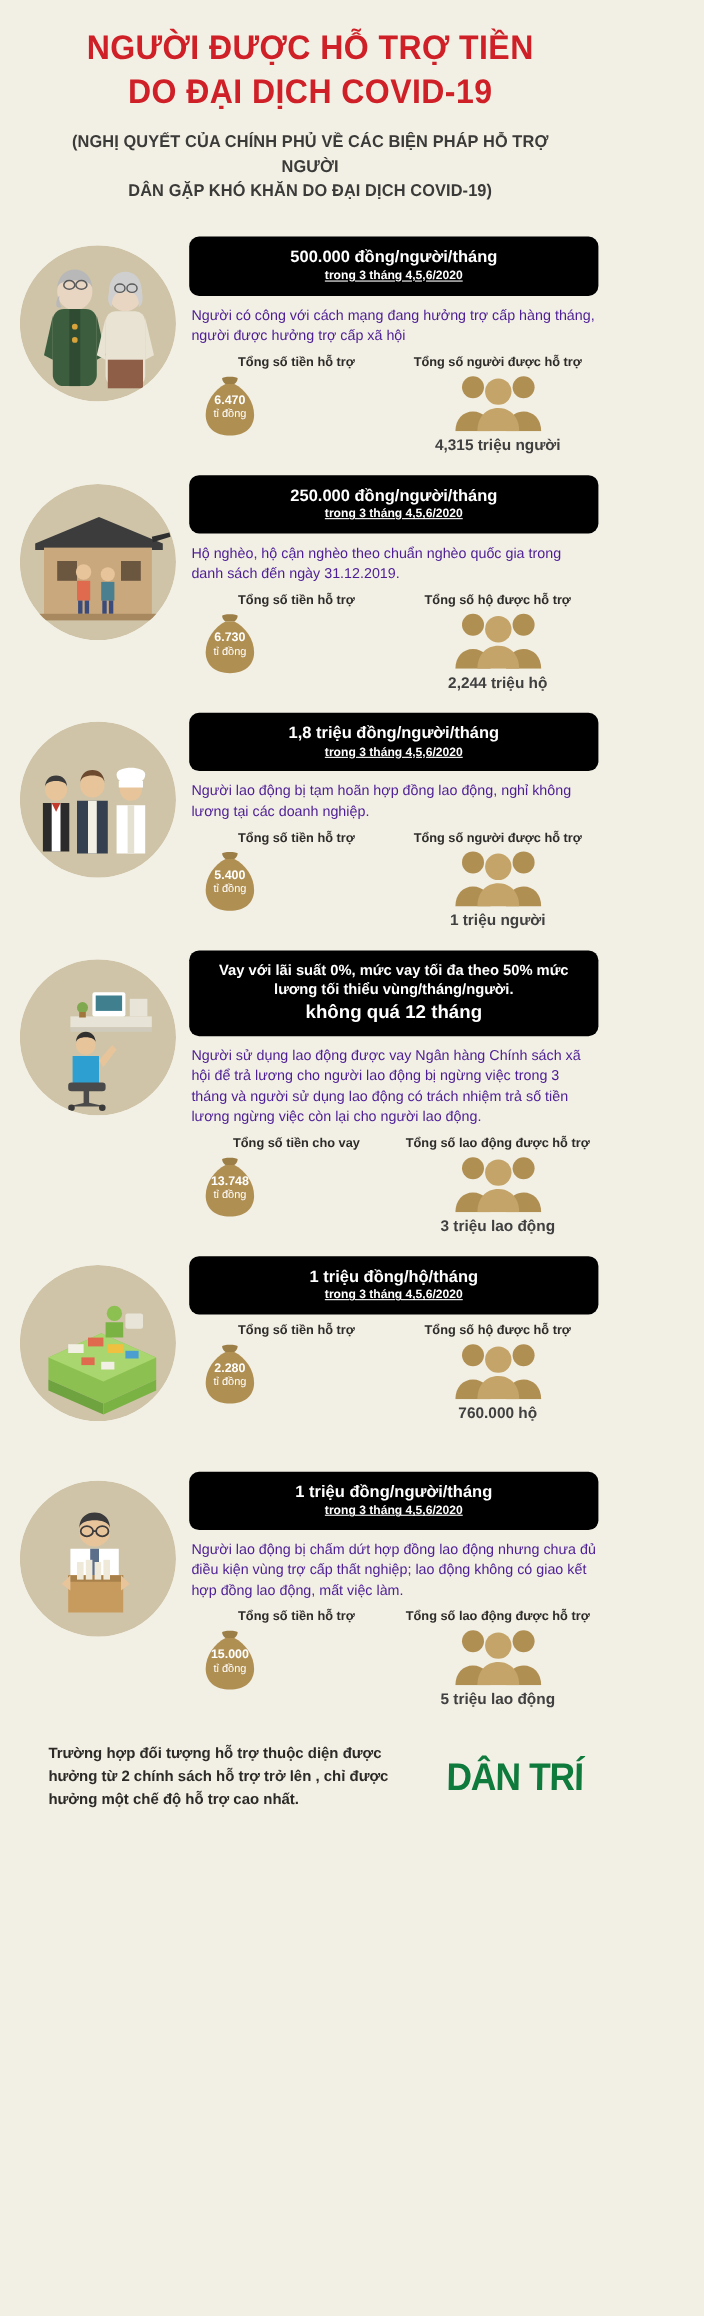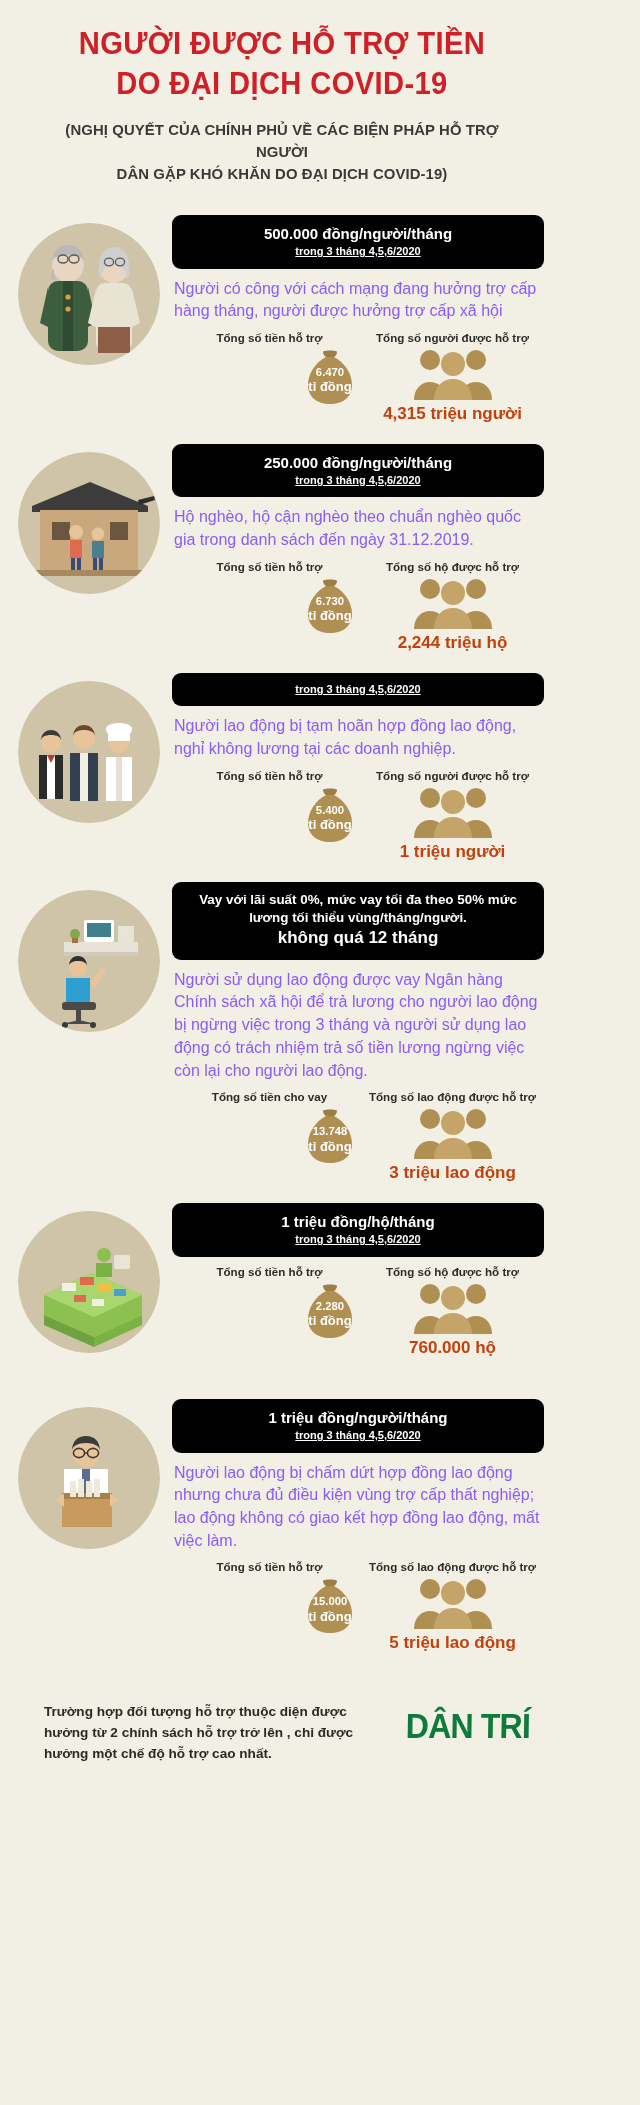--- a/index.html
+++ b/index.html
@@ -78,23 +78,23 @@
     font-weight:bold;
     line-height:1.32;
     box-sizing:border-box;
   }
   .banner .l1{font-size:15px;display:block;}
   .banner .l2{font-size:11px;display:block;text-decoration:underline;}
   .banner .l3{font-size:17px;display:block;}
   .banner.tall .l1{font-size:13.4px;line-height:1.36;}
   .desc{
     margin:9px 2px 2px 2px;
-    font-size:16px;
+    font-size:13px;
     line-height:1.42;
-    color:#8b5cf6;
+    color:#4c1d95;
   }
   .stats{
     display:flex;
     margin-top:8px;
     padding-left:6px;
   }
   .stat{
     flex:1 1 50%;
     text-align:center;
     position:relative;
@@ -102,64 +102,63 @@
   .stat .lbl{
     font-size:11.6px;
     font-weight:bold;
     color:#2d2c29;
     white-space:nowrap;
   }
   .bagwrap{
     height:64px;
     display:flex;
     align-items:flex-start;
-    justify-content:flex-end;
+    justify-content:flex-start;
     position:relative;
   }
   .bag{position:relative;width:62px;height:62px;}
   .bagval{
     position:absolute;
     left:0;right:0;
     top:22px;
     text-align:center;
     color:#fff;
     font-weight:bold;
     font-size:11.3px;
     line-height:1.18;
     z-index:3;
     pointer-events:none;
   }
-  .bagval .u{font-size:13px;display:block;font-weight:bold;}
+  .bagval .u{font-size:10px;display:block;font-weight:normal;}
   .peoplewrap{
     height:58px;
     display:flex;
     align-items:flex-start;
     justify-content:center;
   }
   .statval{
-    font-size:17px;
-    font-weight:bold;
-    color:#c2410c;
+    font-size:14px;
+    font-weight:bold;
+    color:#404040;
     margin-top:2px;
   }
 
   
   .footer{
     display:flex;
     align-items:center;
     padding:26px 34px 20px 44px;
     box-sizing:border-box;
   }
   .footnote{
     flex:1 1 auto;
     font-size:13.6px;
     font-weight:bold;
     line-height:1.54;
     color:#2b2a27;
-    margin-top:17px;
   }
   .brand{
     flex:0 0 150px;
     text-align:right;
     padding-left:10px;
   }
   .brand-text{
     color:#0e7a3c;
     font-weight:bold;
     font-size:35px;
@@ -343,20 +342,21 @@
             <circle cx="101" cy="62" r="10" fill="#e8c49b"></circle>
             <path d="M88 48 c0-8 26-8 26 0 0 5-4 8-13 8s-13-3-13-8z" fill="#ffffff"></path>
             <path d="M90 54 h22 v6 h-22z" fill="#ffffff"></path>
             <path d="M88 76 h26 v44 h-26z" fill="#ffffff"></path>
             <path d="M98 76 h6 v44 h-6z" fill="#e4e0d2"></path>
           </g>
         </svg>
       </div>
       <div class="body">
         <div class="banner">
+          <span class="l1">1,8 triệu đồng/người/tháng</span>
           <span class="l2">trong 3 tháng 4,5,6/2020</span>
         </div>
         <div class="desc">Người lao động bị tạm hoãn hợp đồng lao động, nghỉ không lương tại các doanh nghiệp.</div>
         <div class="stats">
           <div class="stat">
             <div class="lbl">Tổng số tiền hỗ trợ</div>
             <div class="bagwrap">
               <div class="bag">
                 <svg viewBox="0 0 62 62" width="62" height="62" aria-hidden="true">
                   <path d="M24 8c0-2 14-2 14 0 0 3-3 5-3 5l-8 0s-3-2-3-5z" fill="#9c7f47"></path>

